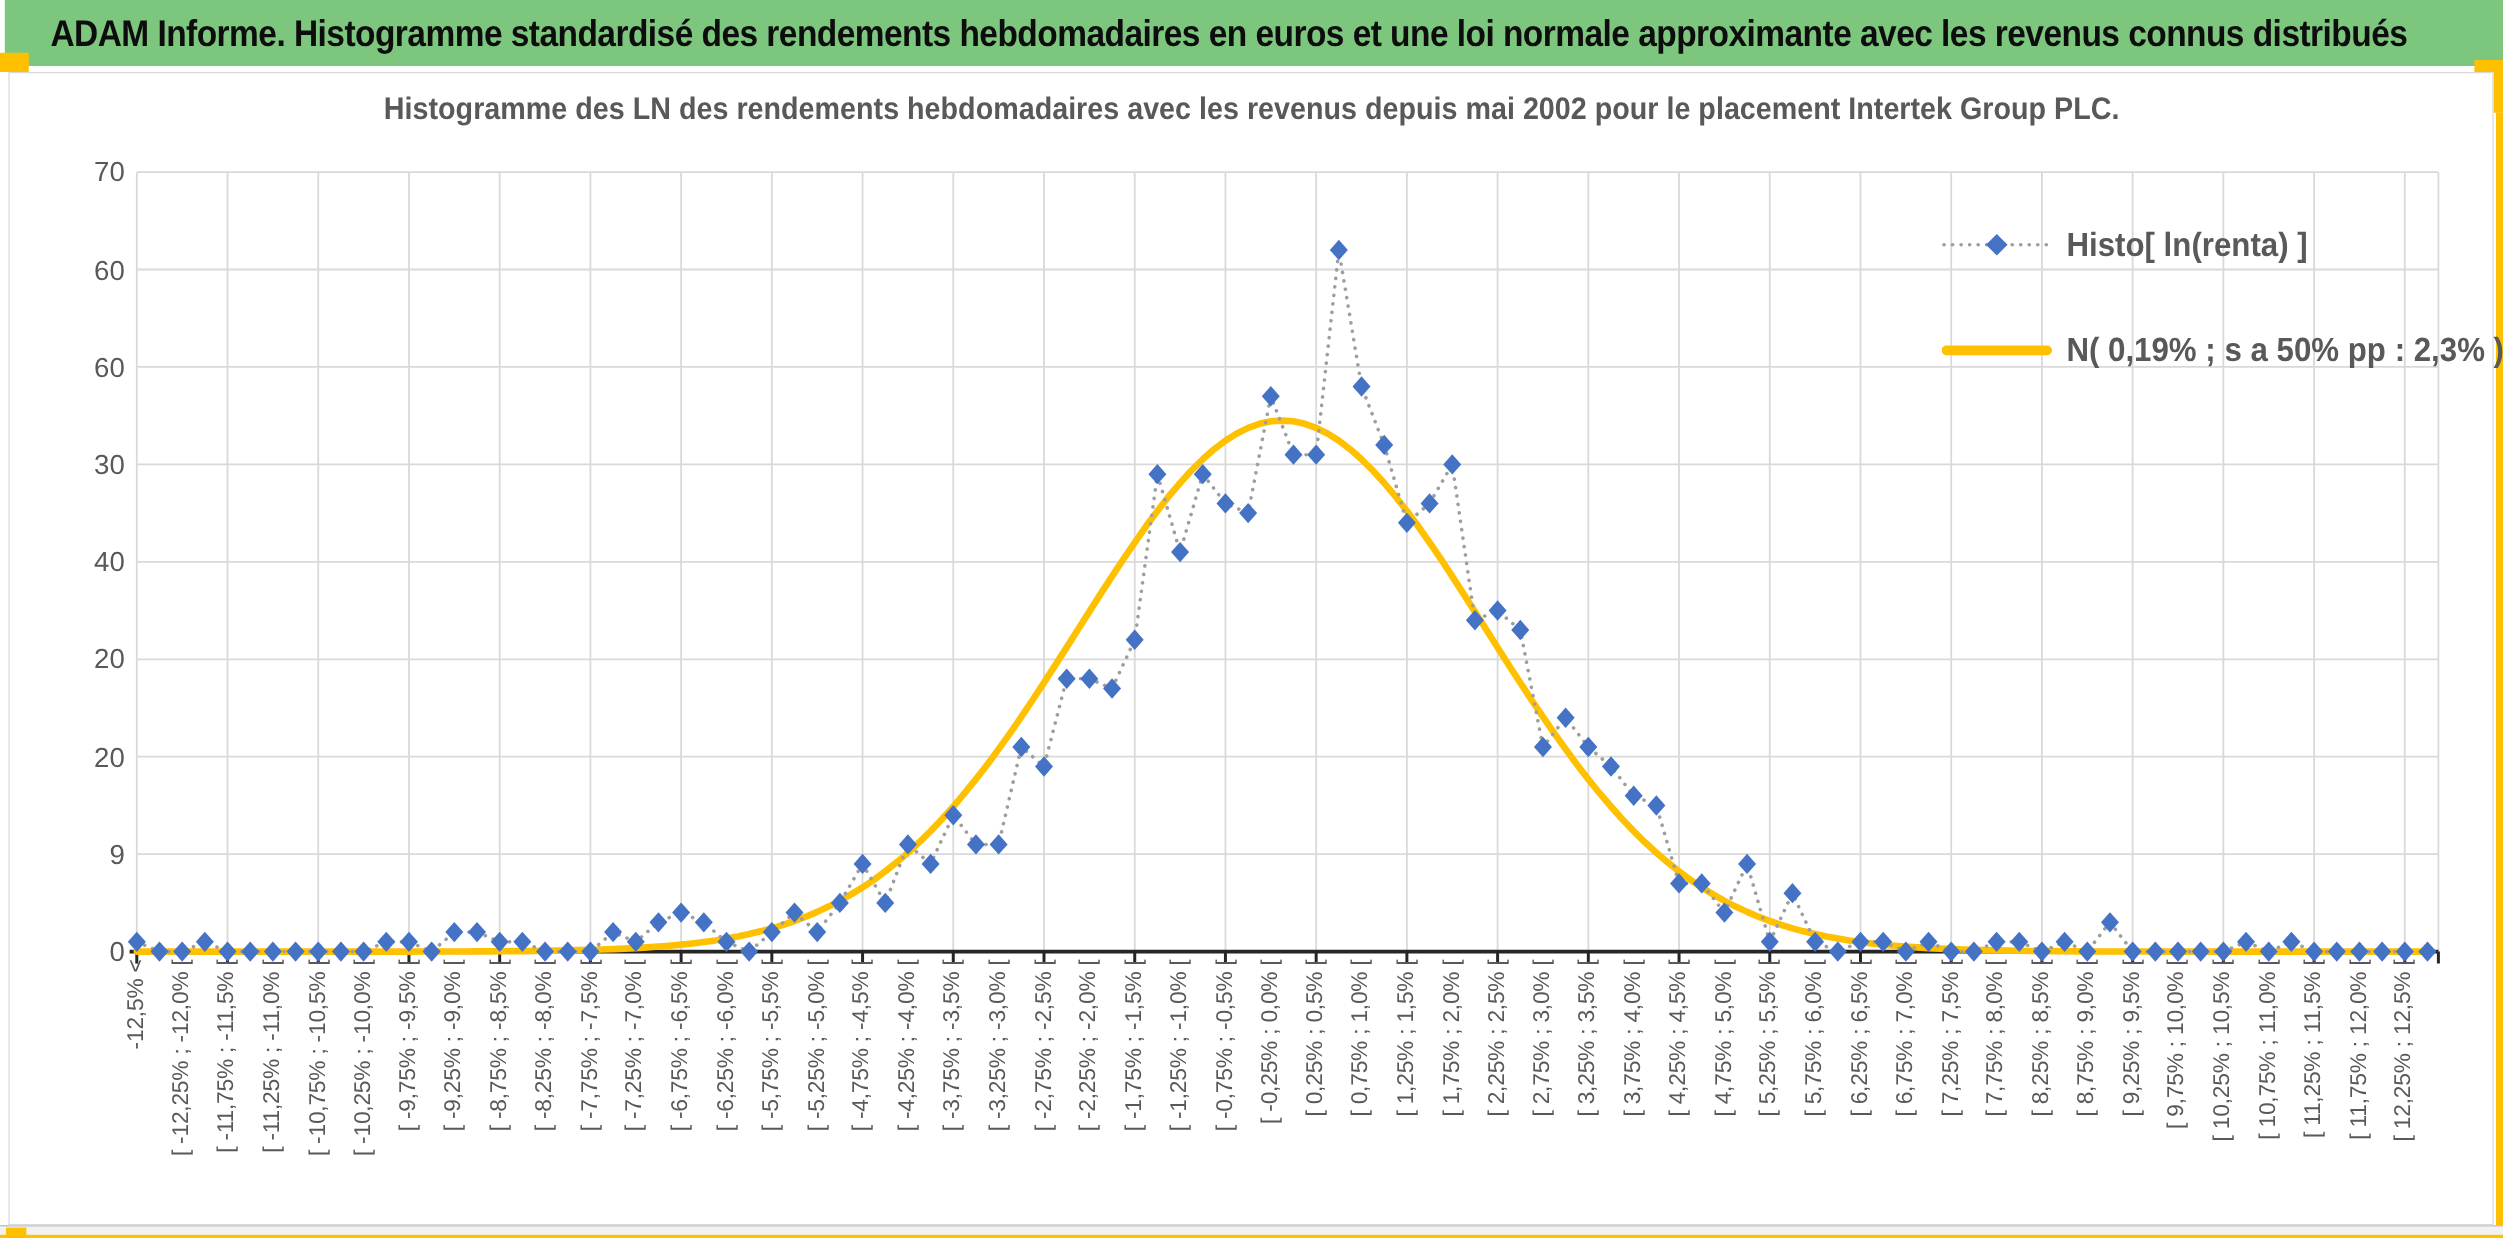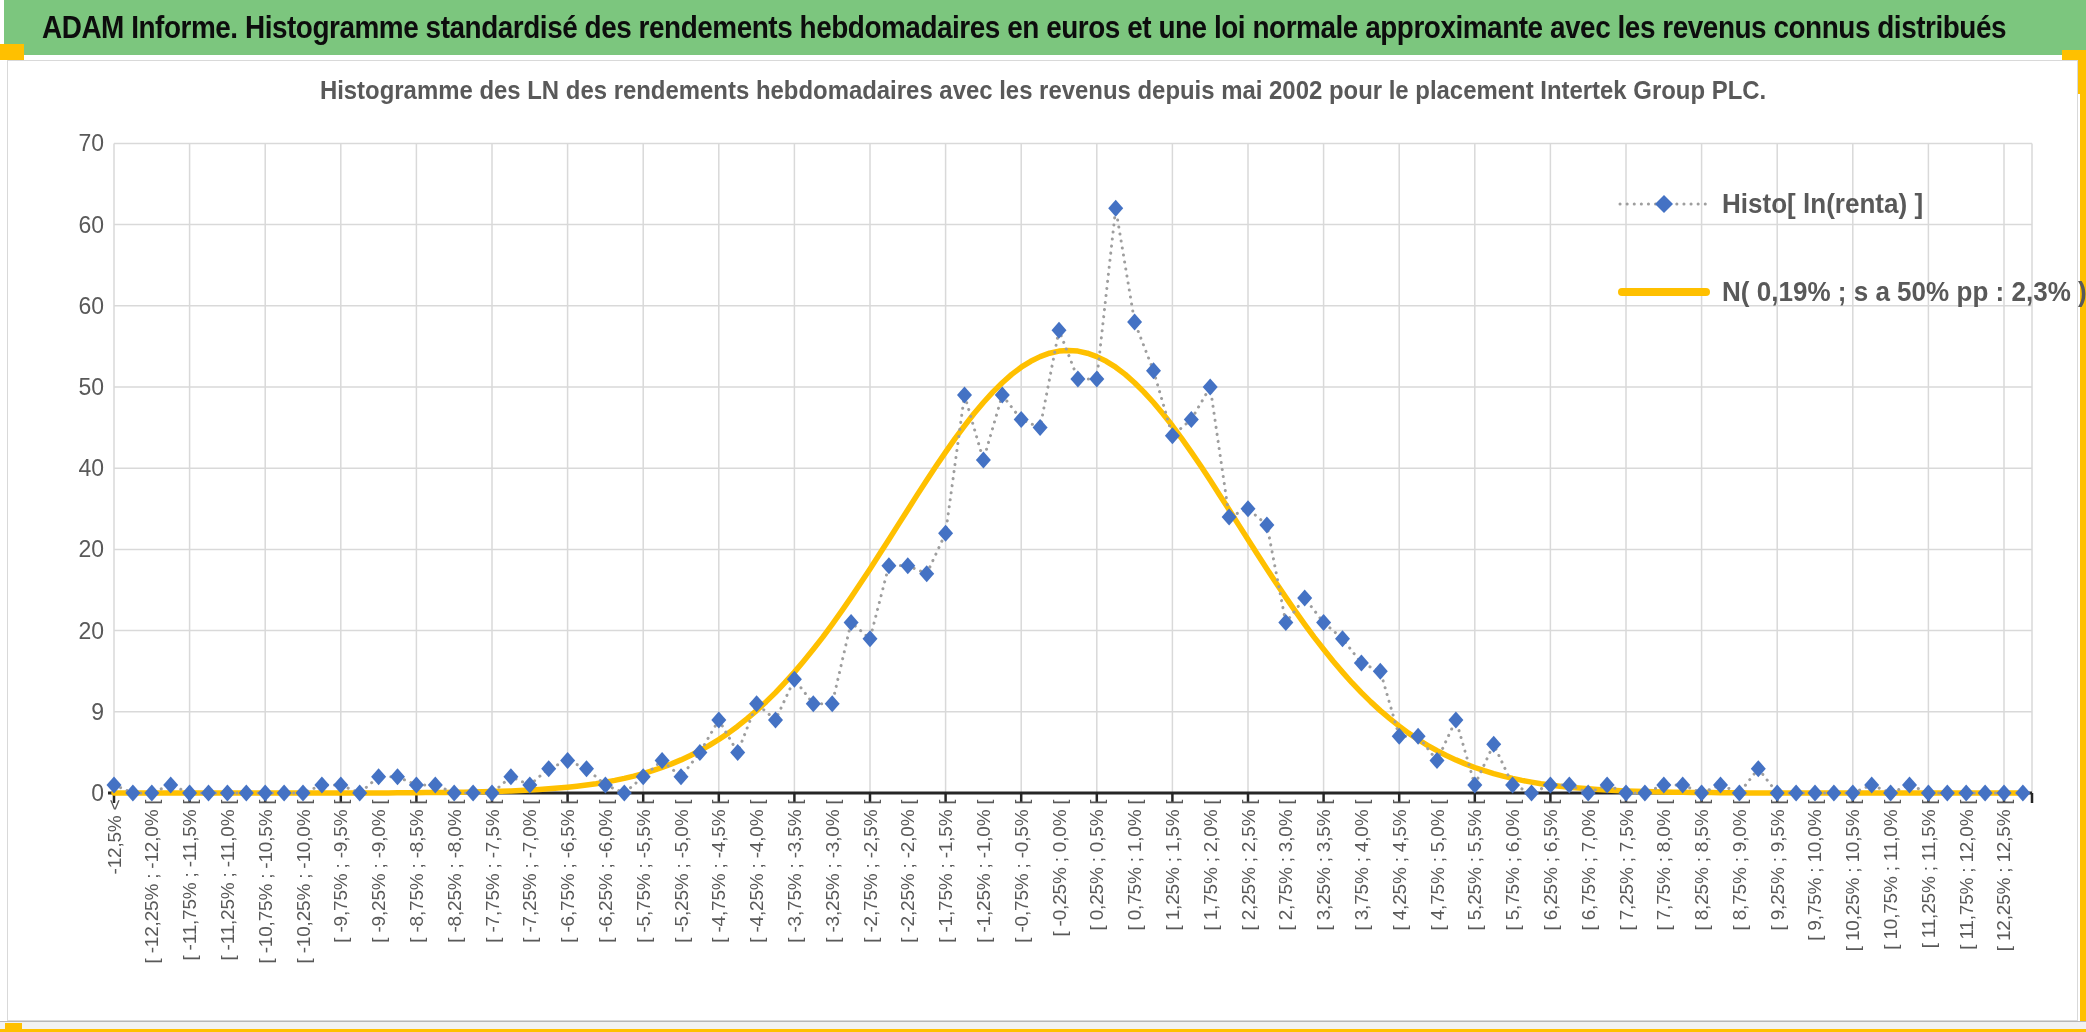--- a/index.html
+++ b/index.html
@@ -236,21 +236,21 @@
     <path d="M 2003.9999999999998 784.5 L 2011.4999999999998 793 L 2003.9999999999998 801.5 L 1996.4999999999998 793 Z" fill="#4472C4"></path>
     <path d="M 2022.8999999999999 784.5 L 2030.3999999999999 793 L 2022.8999999999999 801.5 L 2015.3999999999999 793 Z" fill="#4472C4"></path>
   </svg>
 
 <div id="ylabels">
     <div class="ylabel" style="left: 44px; top: 779px;">0</div>
     <div class="ylabel" style="left: 44px; top: 697.8px;">9</div>
     <div class="ylabel" style="left: 44px; top: 616.6px;">20</div>
     <div class="ylabel" style="left: 44px; top: 535.4px;">20</div>
     <div class="ylabel" style="left: 44px; top: 454.2px;">40</div>
-    <div class="ylabel" style="left: 44px; top: 373px;">50</div>
+    <div class="ylabel" style="left: 44px; top: 373px;">30</div>
     <div class="ylabel" style="left: 44px; top: 291.8px;">60</div>
     <div class="ylabel" style="left: 44px; top: 210.6px;">60</div>
     <div class="ylabel" style="left: 44px; top: 129.4px;">70</div>
   </div>
 <div id="xlabels">
     <div class="xlabel" style="left: 7px; top: 896px;">-12,5% &lt;</div>
     <div class="xlabel" style="left: 44px; top: 896px;">[ -12,25% ; -12,0% [</div>
     <div class="xlabel" style="left: 82px; top: 896px;">[ -11,75% ; -11,5% [</div>
     <div class="xlabel" style="left: 120px; top: 896px;">[ -11,25% ; -11,0% [</div>
     <div class="xlabel" style="left: 158px; top: 896px;">[ -10,75% ; -10,5% [</div>

